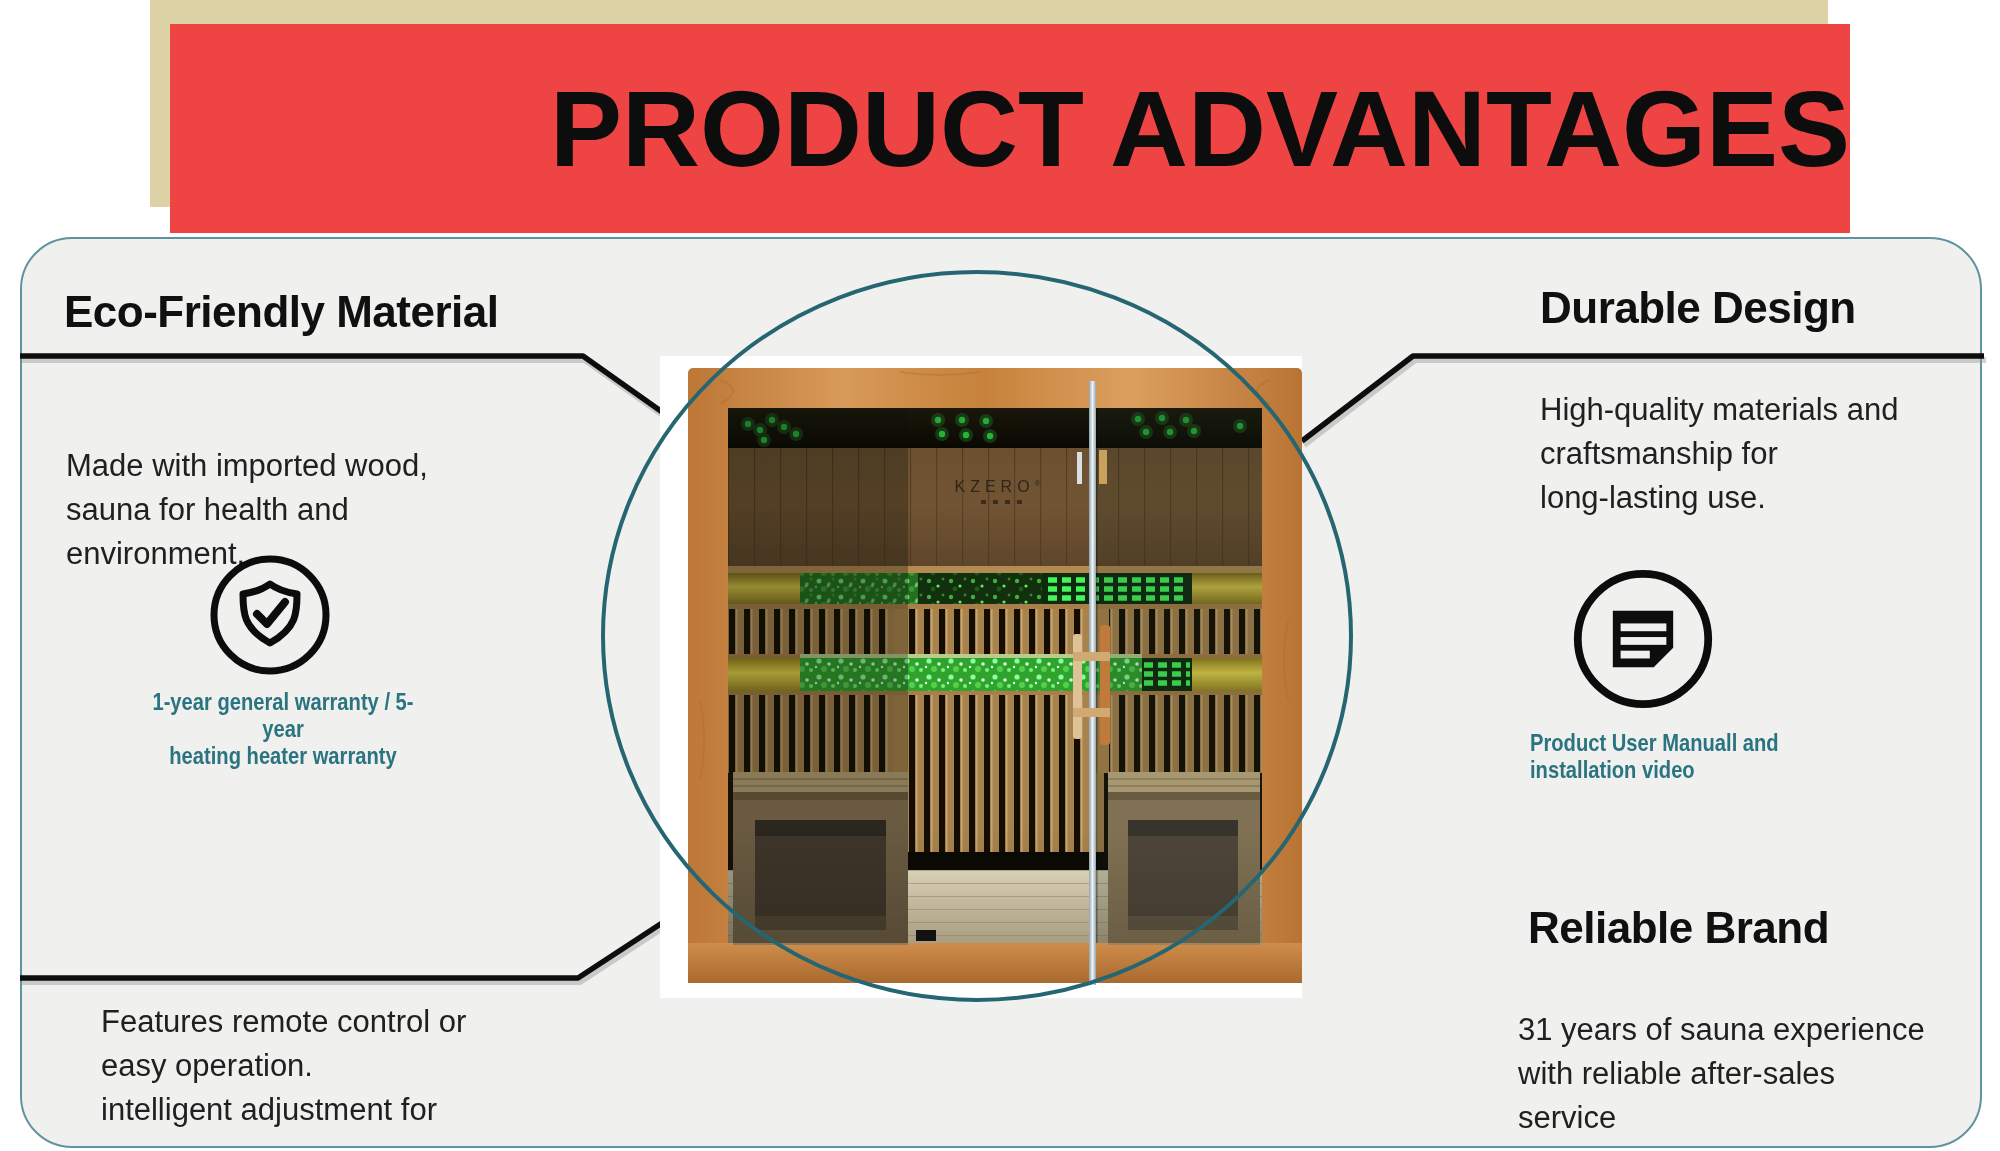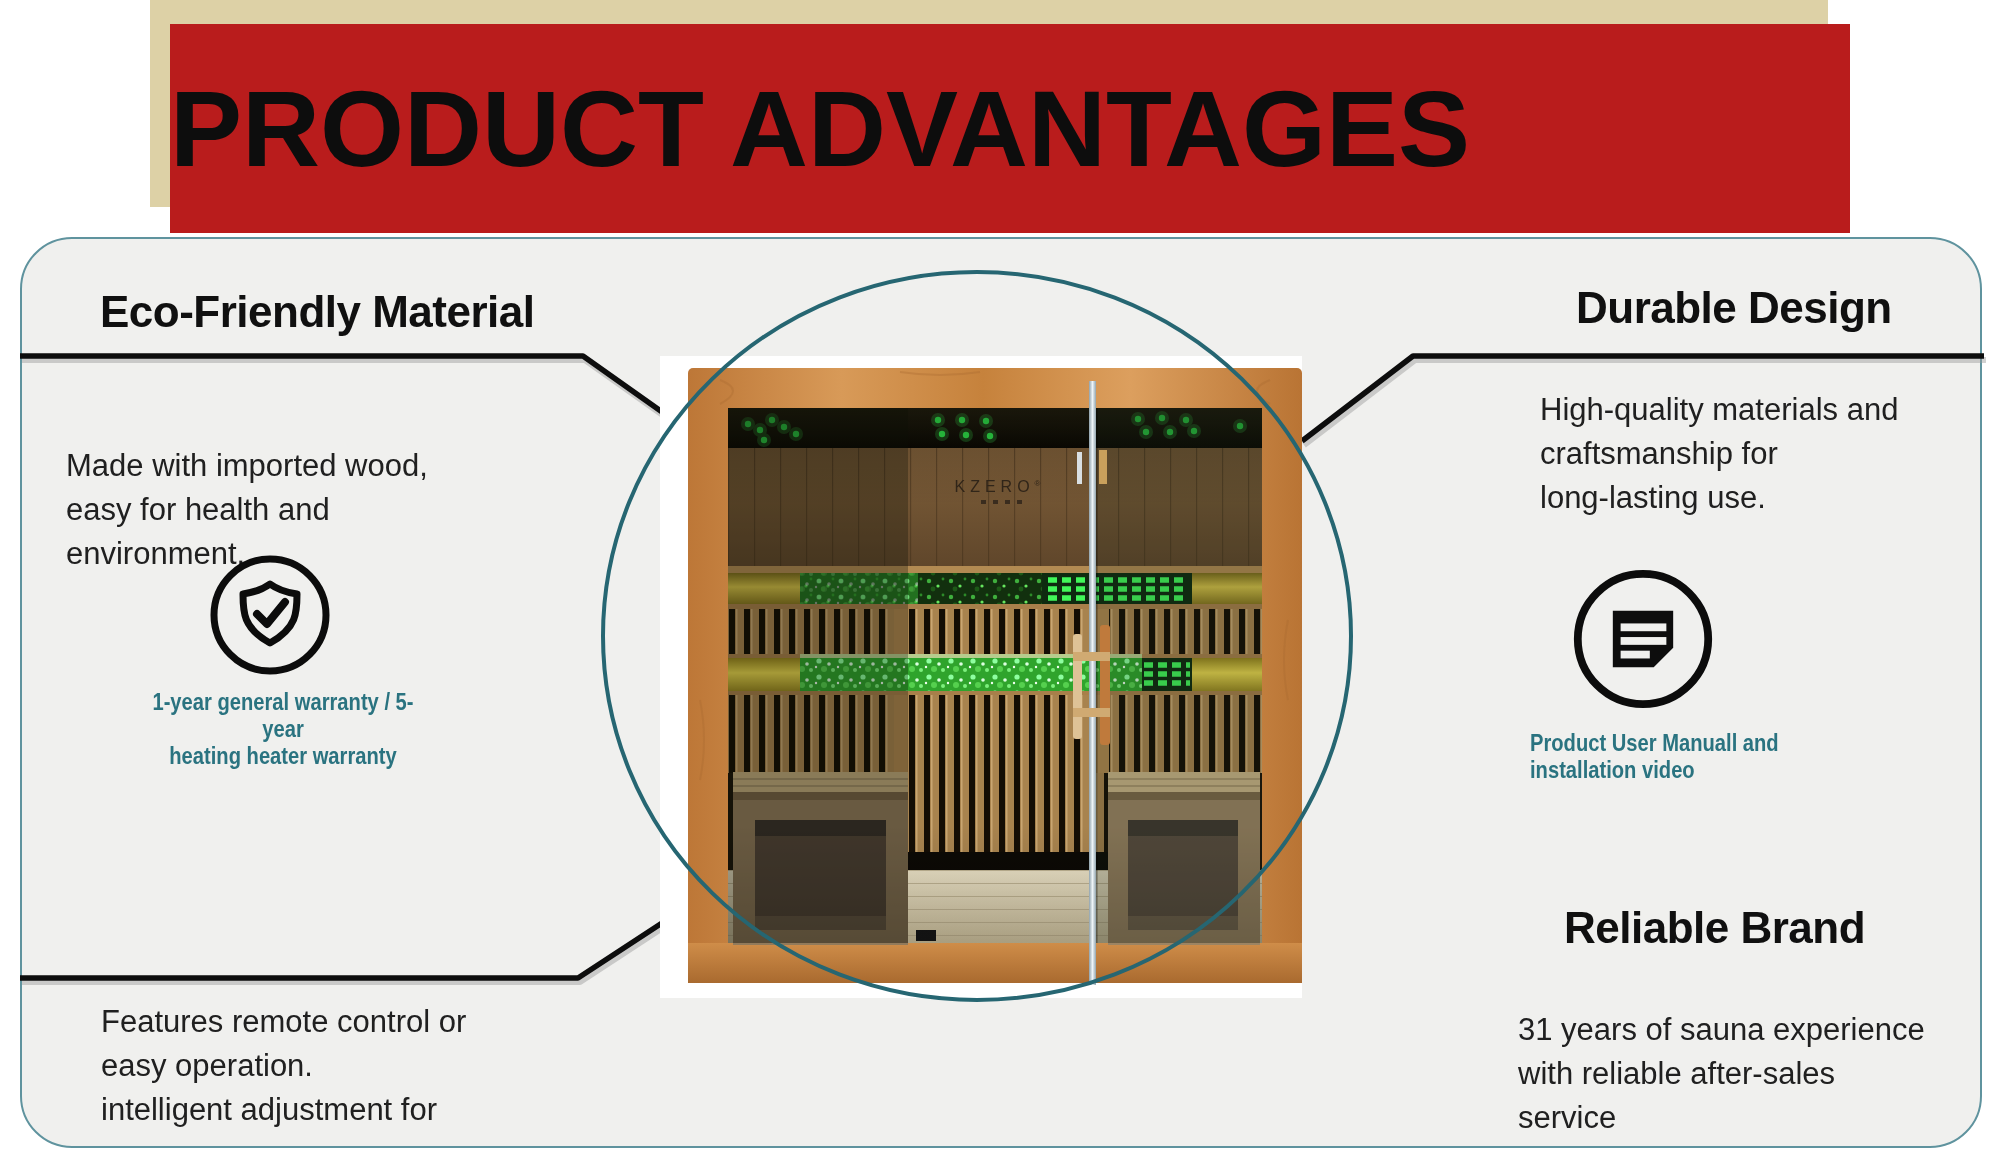--- a/index.html
+++ b/index.html
@@ -1,25 +1,25 @@
 <!DOCTYPE html>
 <html><head>
 <meta charset="utf-8">
 <style>
   html,body{margin:0;padding:0;background:#ffffff;}
   .stage{position:relative;width:2000px;height:1151px;overflow:hidden;
          font-family:"Liberation Sans",sans-serif;background:#ffffff;}
   .banner-back{position:absolute;left:150px;top:0;width:1678px;height:207px;background:#ddd1a6;}
-  .banner{position:absolute;left:170px;top:24px;width:1680px;height:209px;background:#b91c1c;
-          display:flex;align-items:center;justify-content:flex-start;}
+  .banner{position:absolute;left:170px;top:24px;width:1680px;height:209px;background:#ef4444;
+          display:flex;align-items:center;justify-content:flex-end;}
   .banner-title{font-size:108px;font-weight:bold;color:#0d0d0d;letter-spacing:0px;white-space:nowrap;}
   .panel{position:absolute;left:20px;top:237px;width:1962px;height:911px;background:#f0f0ee;
          border:2px solid #5f939e;border-radius:52px;box-sizing:border-box;}
   .art{position:absolute;left:0;top:0;pointer-events:none;}
-  .ft{position:absolute;font-weight:bold;font-size:44px;color:#101010;letter-spacing:-0.5px;white-space:nowrap;margin-left:36px;}
+  .ft{position:absolute;font-weight:bold;font-size:44px;color:#101010;letter-spacing:-0.5px;white-space:nowrap;}
   .fb{position:absolute;font-size:31px;line-height:44px;color:#202020;}
   .cap{position:absolute;font-weight:bold;font-size:24px;line-height:27px;color:#2a7380;}
   .cap-center{text-align:center;transform:scaleX(.84);transform-origin:center top;}
   .cap-left{text-align:left;transform:scaleX(.84);transform-origin:left top;}
   .badge{position:absolute;}
 </style>
 </head>
 <body>
 
 <div class="stage">
@@ -266,21 +266,21 @@
         <rect x="1073" y="708" width="37" height="9" fill="#d0aa72"></rect>
       </g>
     </g>
 
     <ellipse cx="977" cy="636" rx="374" ry="364" fill="none" stroke="#266672" stroke-width="4"></ellipse>
   </svg>
 
   <div class="ft" style="left:64px;top:287px;">Eco-Friendly Material</div>
   <div class="fb" style="left:66px;top:396px;margin-top:48px;">
     <div>Made with imported wood,</div>
-    <div>easy for health and</div>
+    <div>sauna for health and</div>
     <div>environment.</div>
   </div>
 
   <div class="ft" style="left:1540px;top:283px;">Durable Design</div>
   <div class="fb" style="left:1540px;top:388px;">
     <div>High-quality materials and</div>
     <div>craftsmanship for</div>
     <div>long-lasting use.</div>
   </div>
 

